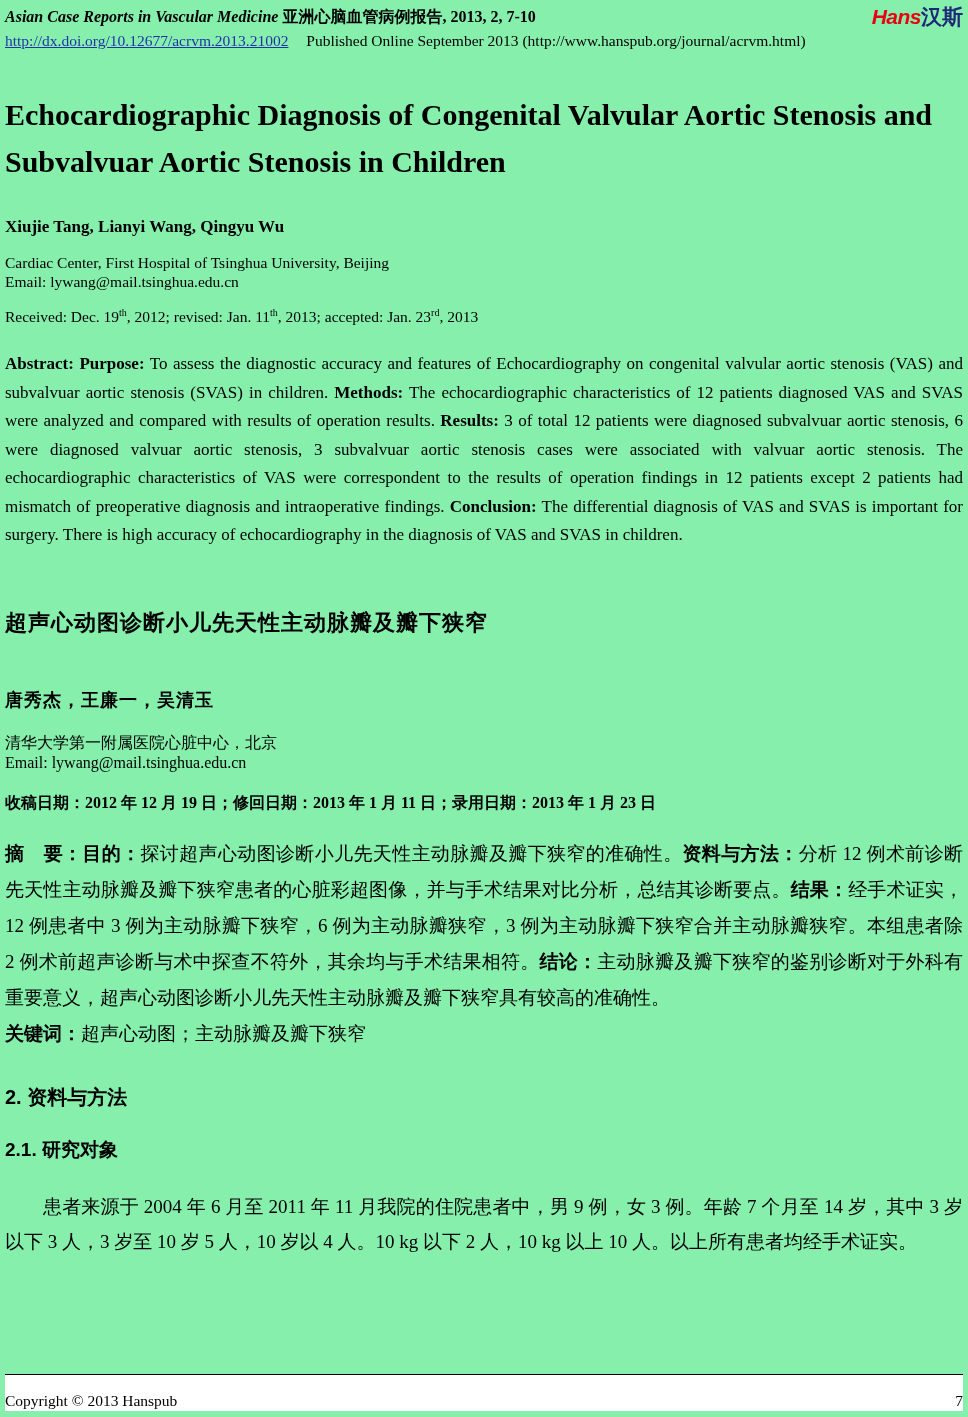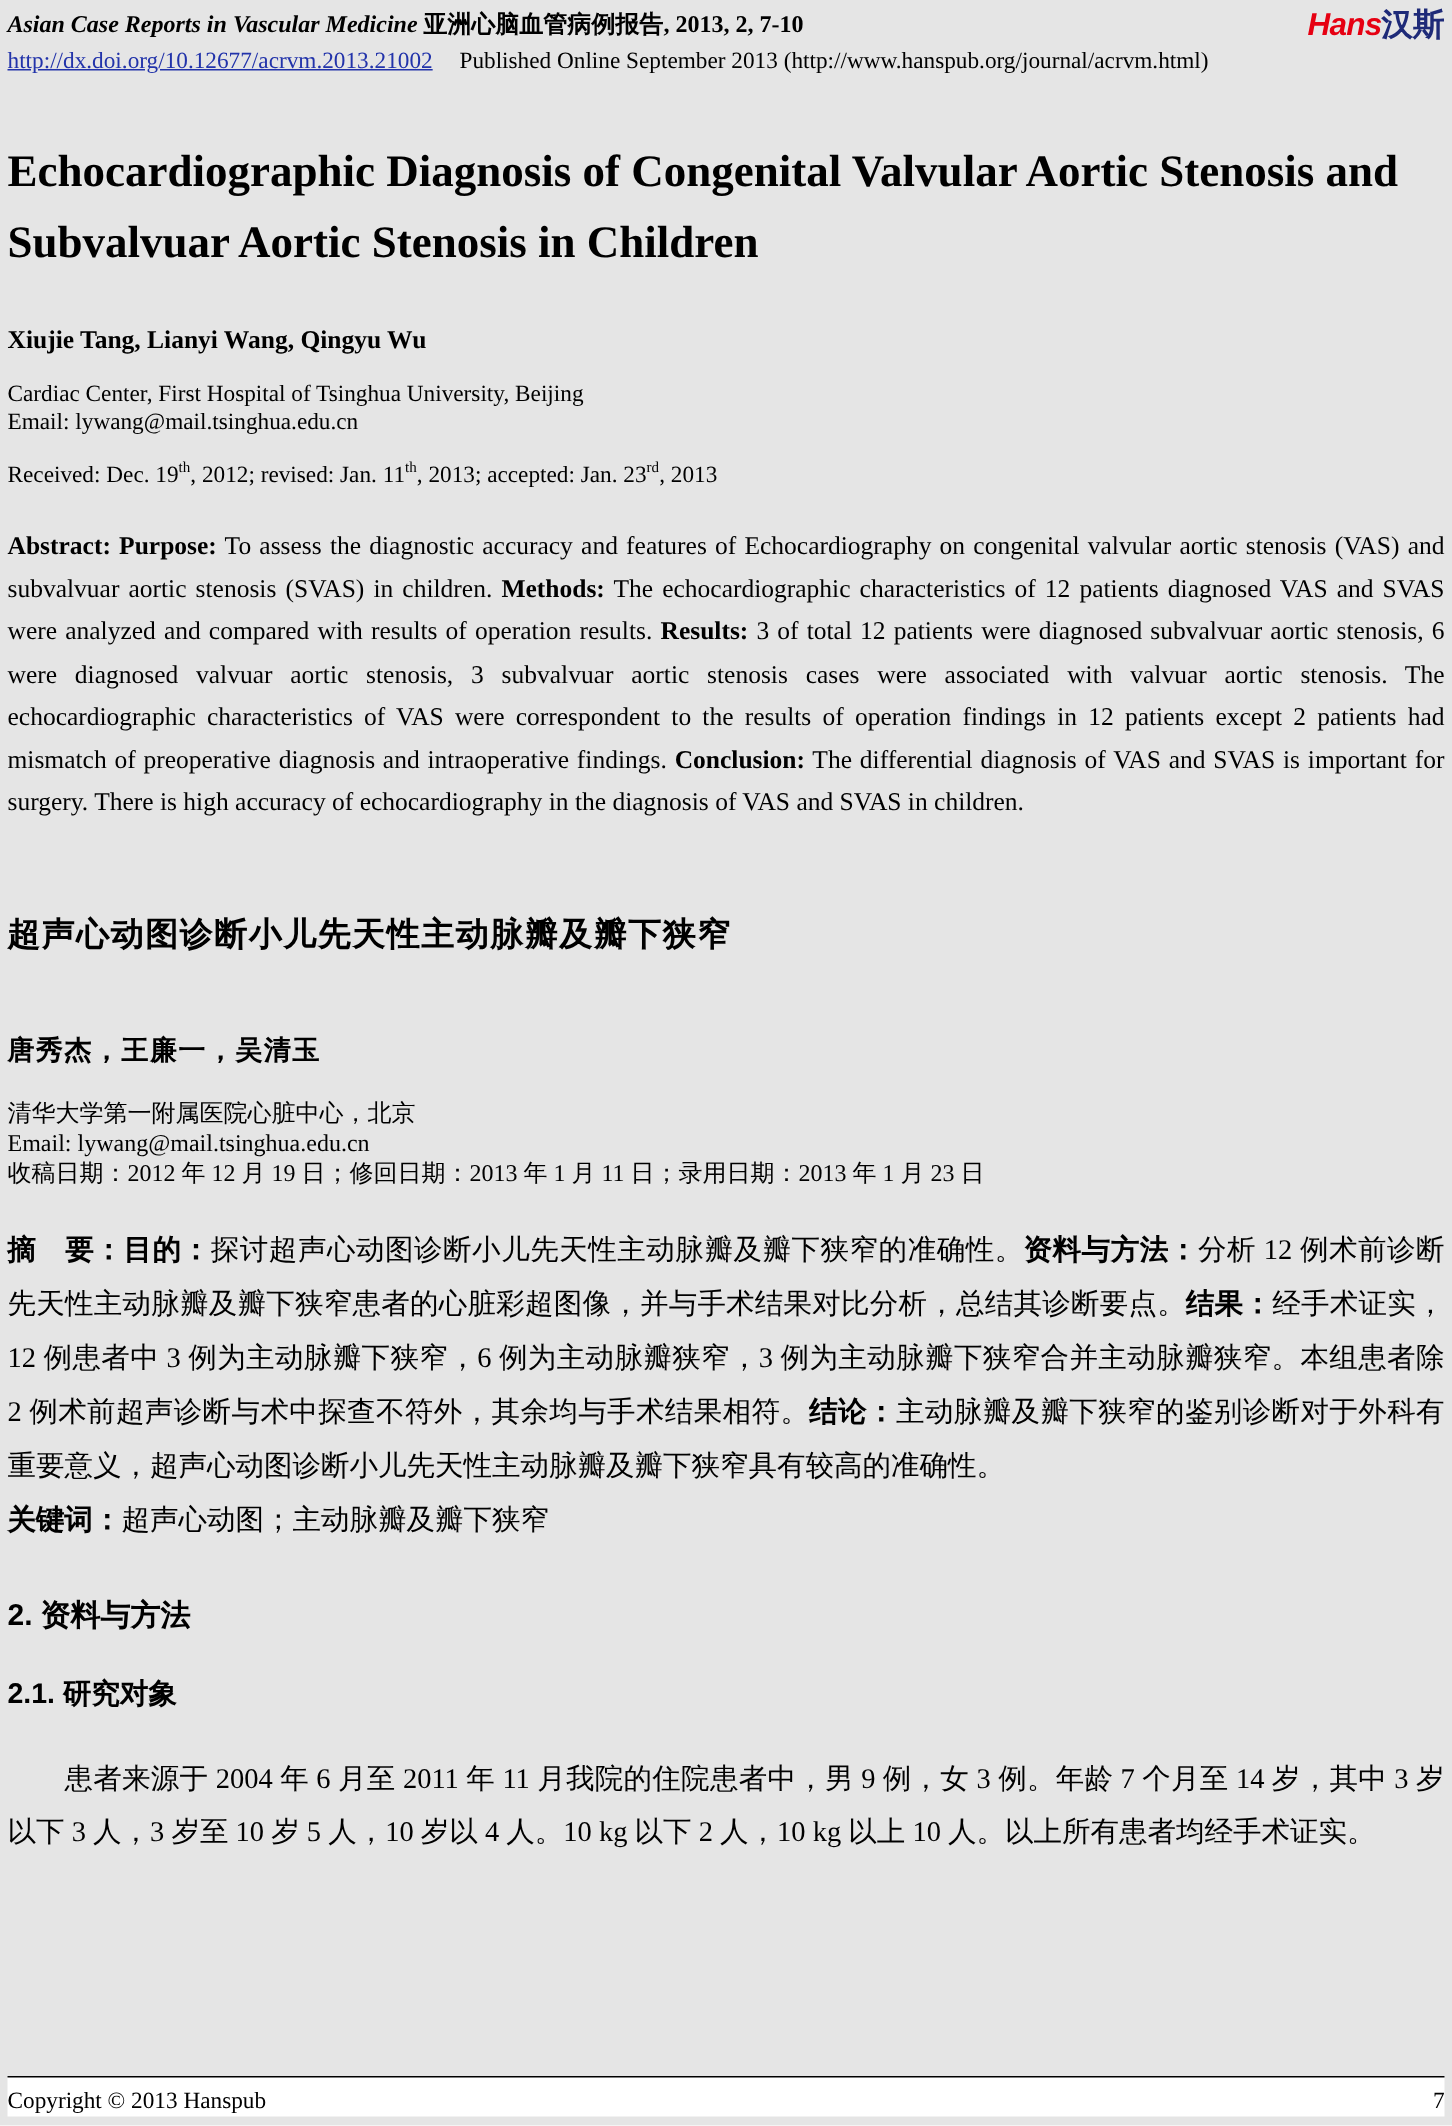--- a/index.html
+++ b/index.html
@@ -3,21 +3,21 @@
 <meta charset="utf-8">
 <style>
   * { margin: 0; padding: 0; box-sizing: border-box; }
   html, body { background: #ffffff; }
   .page {
     position: relative;
     width: 968px;
     height: 1417px;
     margin: 0 auto;
     padding: 6px 5px 0 5px;
-    background: #e5e5e5;
+    background: #86efac;
     color: #000;
     font-family: "Liberation Serif", "DejaVu Serif", serif;
     overflow: hidden;
   }
   
   .hrow1 { display: flex; justify-content: space-between; align-items: flex-start; }
   .journal-line { font-size: 16px; line-height: 21px; }
   .jname { font-style: italic; font-weight: bold; }
   .jcn { font-weight: bold; }
   .logo { font-family: "Liberation Sans", "DejaVu Sans", sans-serif; font-weight: bold; font-size: 21px; line-height: 22px; white-space: nowrap; }
@@ -43,21 +43,21 @@
   .cn-title {
     margin-top: 50px;
     font-size: 22px;
     line-height: 46px;
     font-weight: bold;
     font-family: "Liberation Sans", "DejaVu Sans", sans-serif;
     letter-spacing: 1px;
   }
   .cn-authors { margin-top: 42px; font-size: 18px; font-weight: bold; line-height: 25px; letter-spacing: 1px; }
   .cn-affil-block { margin-top: 20px; font-size: 16px; line-height: 20px; }
-  .cn-dates { font-size: 16px; line-height: 20px; }
+  .cn-dates { margin-top: 20px; font-size: 16px; line-height: 20px; font-weight: bold; }
   .cn-abstract { margin-top: 23px; font-size: 19px; line-height: 36px; text-align: justify; }
   .cnb { font-family: "Liberation Sans", "DejaVu Sans", sans-serif; font-weight: bold; }
   .cn-kw { margin-top: 4px; font-size: 19px; line-height: 27px; }
   
   .cols { display: flex; gap: 38px; margin-top: 36px; }
   .col { flex: 1; min-width: 0; }
   .sec {
     font-size: 20px; line-height: 28px; font-weight: bold;
     font-family: "Liberation Sans", "DejaVu Sans", sans-serif;
   }
@@ -65,21 +65,21 @@
     margin-top: 26px;
     font-size: 19px; line-height: 26px; font-weight: bold;
     font-family: "Liberation Sans", "DejaVu Sans", sans-serif;
   }
   .cnbody { margin-top: 26px; font-size: 19px; line-height: 35px; text-align: justify; }
   .indent { text-indent: 2em; }
   
   footer {
     position: absolute; left: 5px; right: 5px; bottom: 6px;
     border-top: 1px solid #000;
-    padding-top: 6px;
+    padding-top: 16px;
     display: flex; justify-content: space-between;
     font-size: 15.5px; line-height: 20px;
     background: #fff;
   }
 </style>
 </head>
 <body>
 
 <div class="page">
 

